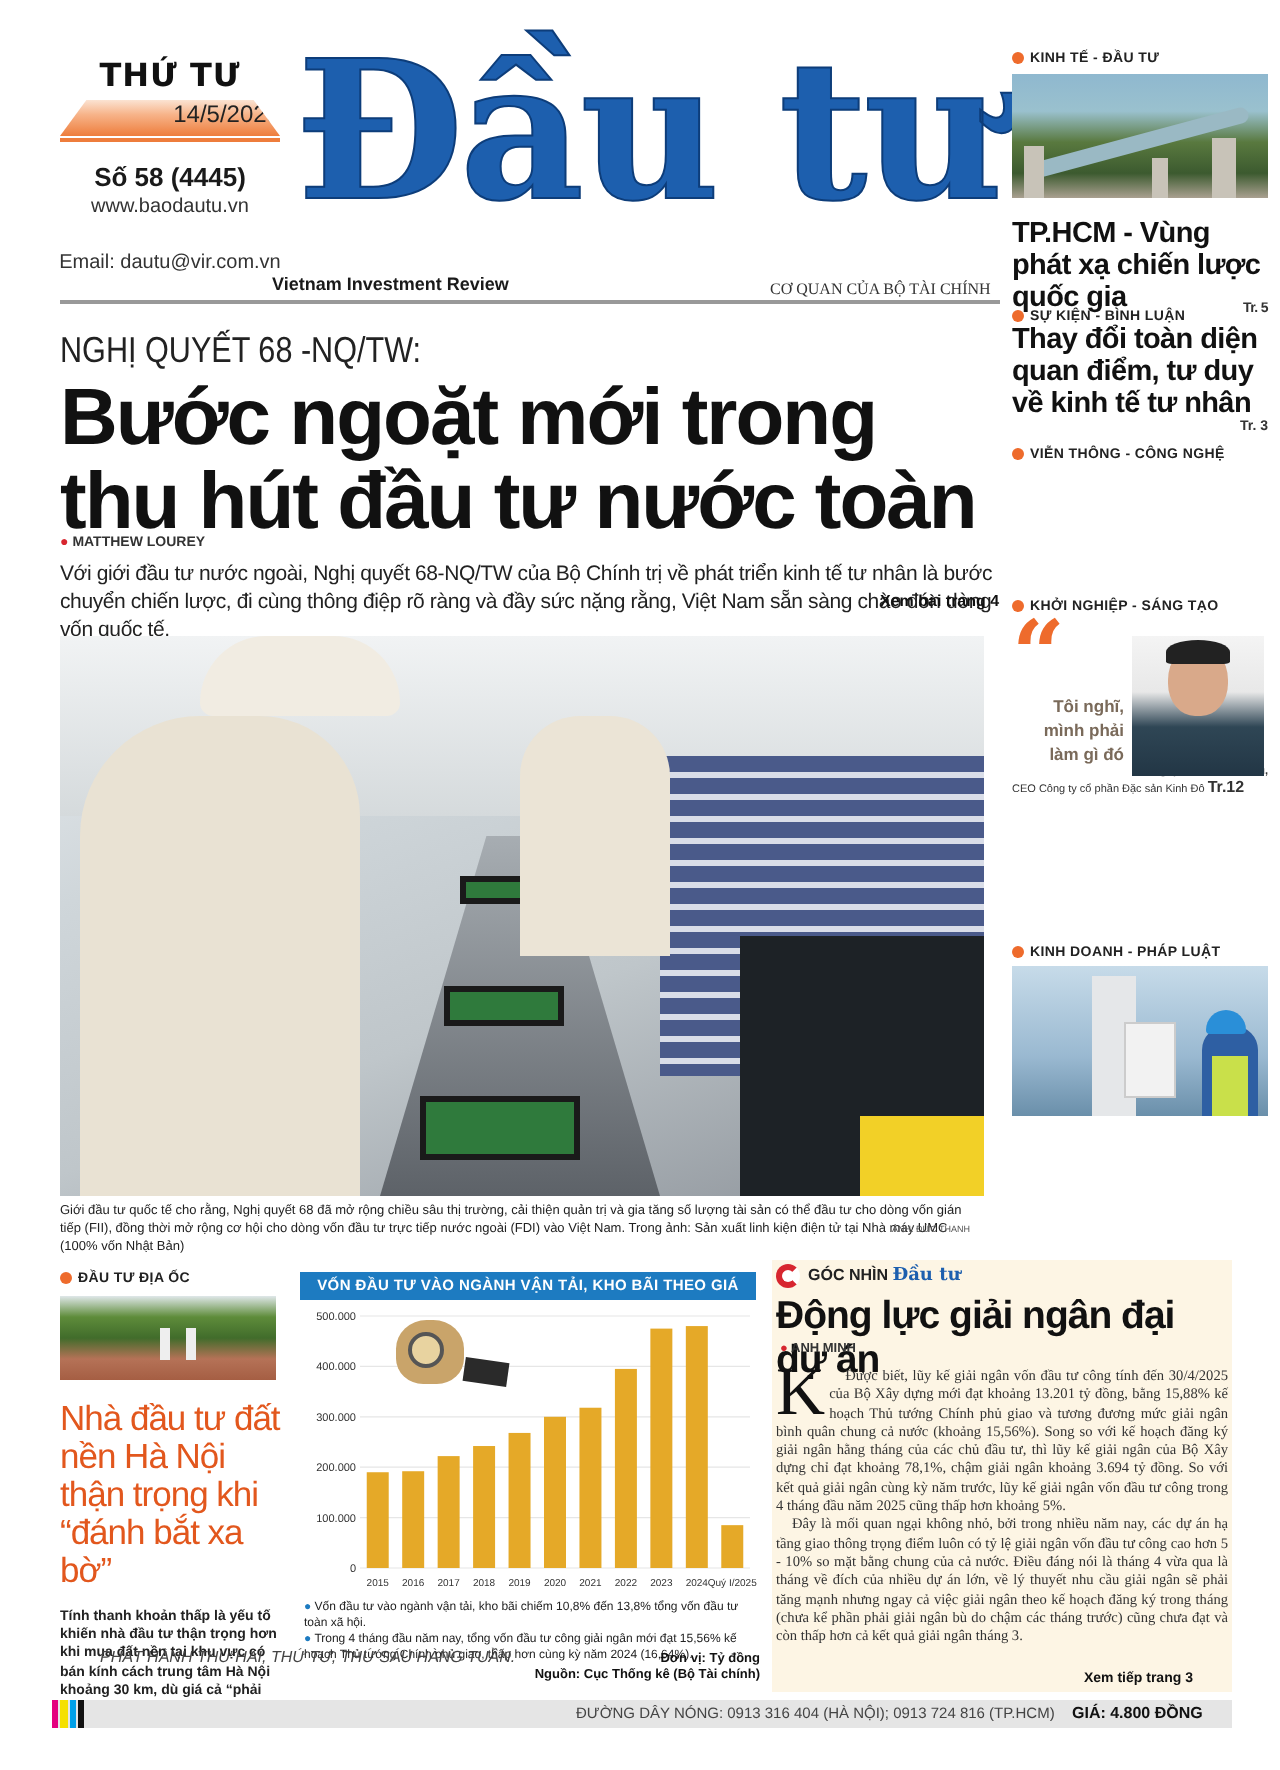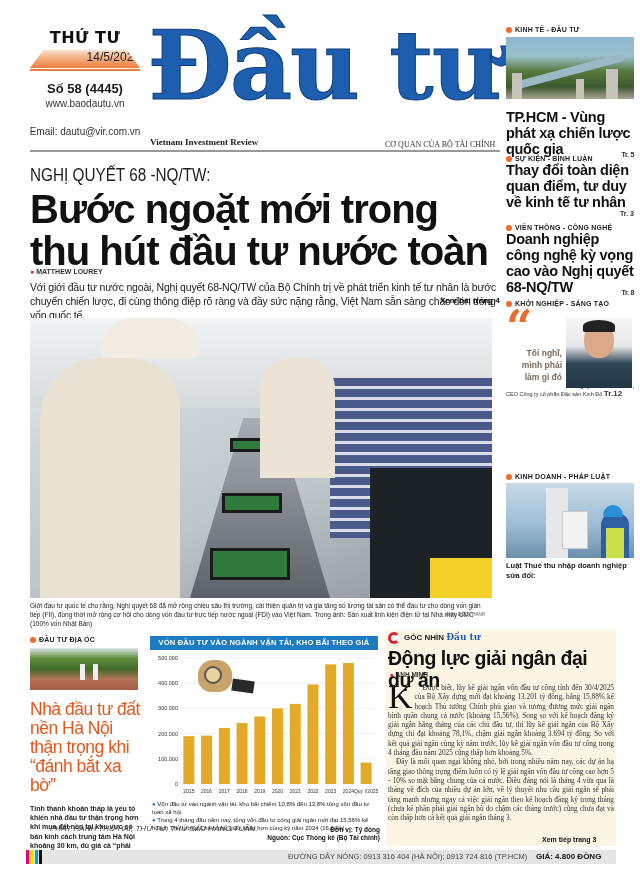--- a/index.html
+++ b/index.html
@@ -14,21 +14,21 @@
     background: linear-gradient(180deg, #fbe3d2 0%, #f7b48a 40%, #ee7d3c 100%);
     clip-path: polygon(12% 0, 88% 0, 100% 100%, 0 100%); }
   .date-line { left: 30px; top: 69px; width: 110px; height: 2px; background: #ee7d3c; }
   .issue { left: 30px; top: 81px; width: 110px; text-align: center; font-weight: bold; font-size: 13px; }
   .web { left: 30px; top: 98px; width: 110px; text-align: center; font-size: 10px; color: #333; }
   .email { left: 20px; top: 110px; width: 130px; text-align: center; font-size: 10px; color: #333; margin-top: 16px; }
 
   
   .logo { left: 148px; top: 18px; font-family: "DejaVu Serif", serif; font-weight: bold; font-size: 96px; line-height: 1; color: #1d5fae;
     -webkit-text-stroke: 1px #0d3d7a; letter-spacing: -2px; }
-  .logo-sub { left: 150px; top: 137px; font-family: Liberation Serif, serif; font-weight: bold; font-size: 9px; color: #1a1a1a; }
+  .logo-sub { left: 136px; top: 137px; font-family: Liberation Sans, sans-serif; font-weight: bold; font-size: 9px; color: #1a1a1a; }
   .logo-org { left: 385px; top: 140px; font-family: "Liberation Serif", serif; font-size: 8px; color: #333; }
   .mast-rule { left: 30px; top: 150px; width: 470px; height: 2px; background: #999; }
 
   
   .kicker { left: 30px; top: 165px; font-family: "Liberation Sans Narrow", "Liberation Sans", sans-serif; font-size: 18px; color: #222; transform: scaleX(0.85); transform-origin: left; }
   .headline { left: 30px; top: 188px; width: 470px; font-weight: bold; font-size: 40px; line-height: 42px; color: #111; letter-spacing: -1px; }
   .byline { left: 30px; top: 268px; font-size: 7px; font-weight: bold; color: #333; }
   .byline .dot { color: #d7262f; }
   .lede { left: 30px; top: 280px; width: 470px; font-size: 10.5px; line-height: 14px; color: #222; letter-spacing: -0.2px; }
   .see-more { left: 440px; top: 296px; font-size: 8px; font-weight: bold; color: #111; text-align: center; }
@@ -162,21 +162,20 @@
 </div>
 
 <div class="abs rs-item" style="top:155px;">
   <div class="sec-label"><span class="bullet"></span><span>SỰ KIỆN - BÌNH LUẬN</span></div>
   <div class="rs-title">Thay đổi toàn diện quan điểm, tư duy về kinh tế tư nhân</div>
   <div class="rs-page" style="text-align:right;">Tr. 3</div>
 </div>
 
 <div class="abs rs-item" style="top:224px;">
   <div class="sec-label"><span class="bullet"></span><span>VIỄN THÔNG - CÔNG NGHỆ</span></div>
-  <div class="rs-title"><span>Doanh nghiệp công nghệ kỳ vọng cao vào Nghị quyết 68-NQ/TW</span> <span class="rs-page" style="float:right;margin-top:6px;">Tr. 8</span></div>
 </div>
 
 <div class="abs rs-item" style="top:300px;height:165px;">
   <div class="sec-label"><span class="bullet"></span><span>KHỞI NGHIỆP - SÁNG TẠO</span></div>
   <div class="quote-mark">“</div>
   <div class="quote-photo">
     <div class="face"></div>
     <div class="hair"></div>
   </div>
   <div class="quote-text" style="width:56px;text-align:right;">Tôi nghĩ, mình phải làm gì đó</div>
@@ -186,21 +185,20 @@
 
 <div class="abs rs-item" style="top:473px;">
   <div class="sec-label"><span class="bullet"></span><span>KINH DOANH - PHÁP LUẬT</span></div>
   <div class="img-tower">
     <div class="pole"></div>
     <div class="panel"></div>
     <div class="person"></div>
     <div class="vest"></div>
     <div class="helmet"></div>
   </div>
-  <div class="rs-sub">Luật Thuế thu nhập doanh nghiệp sửa đổi:</div>
 </div>
 
 <div class="abs sec-label" style="left:30px;top:636px;"><span class="bullet"></span><span>ĐẦU TƯ ĐỊA ỐC</span></div>
 <div class="abs re-img">
   <div class="man" style="left:50px;"></div>
   <div class="man" style="left:63px;"></div>
 </div>
 <div class="abs re-title">Nhà đầu tư đất nền Hà Nội thận trọng khi “đánh bắt xa bờ”</div>
 <div class="abs re-body"><span>Tính thanh khoản thấp là yếu tố khiến nhà đầu tư thận trọng hơn khi mua đất nền tại khu vực có bán kính cách trung tâm Hà Nội khoảng 30 km, dù giá cả “phải chăng”.</span> <span style="float:right;">Tr. 9</span></div>
 

